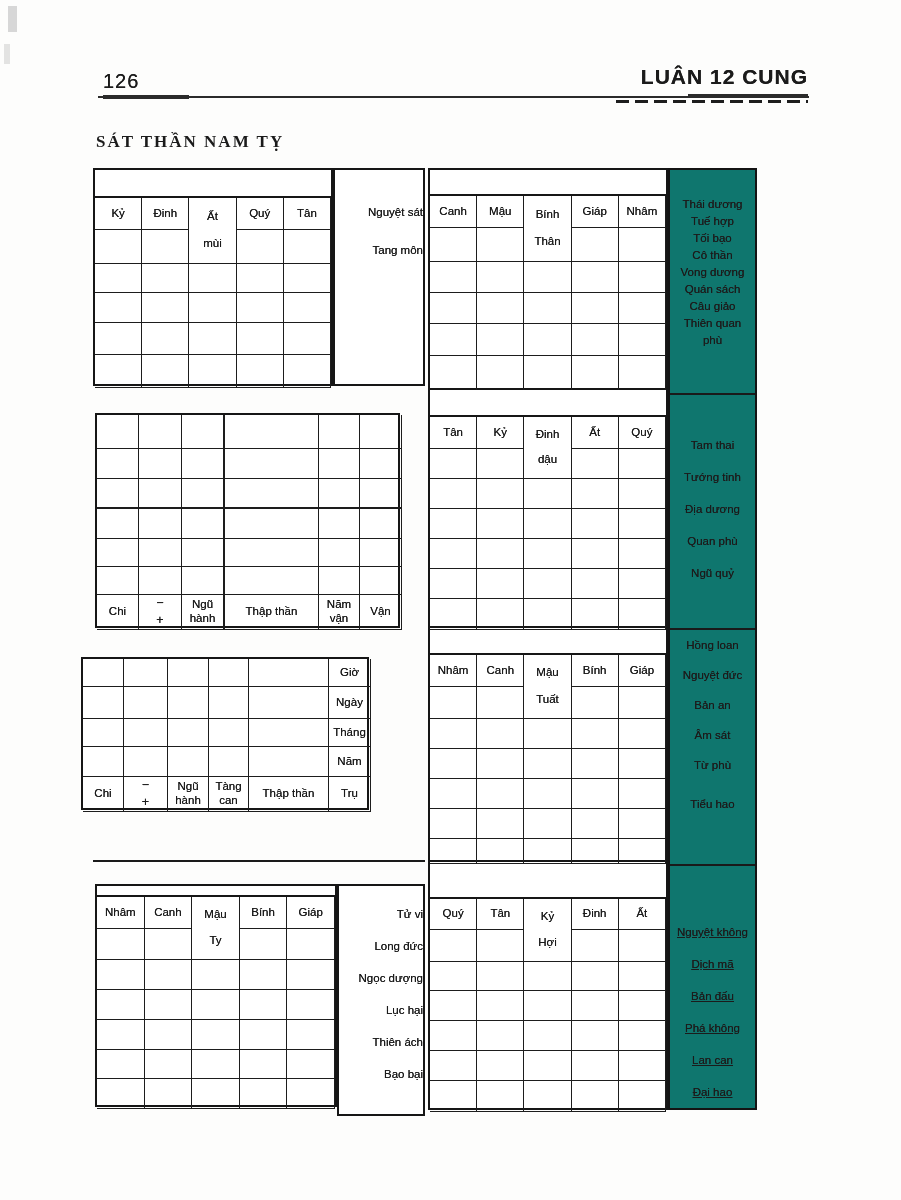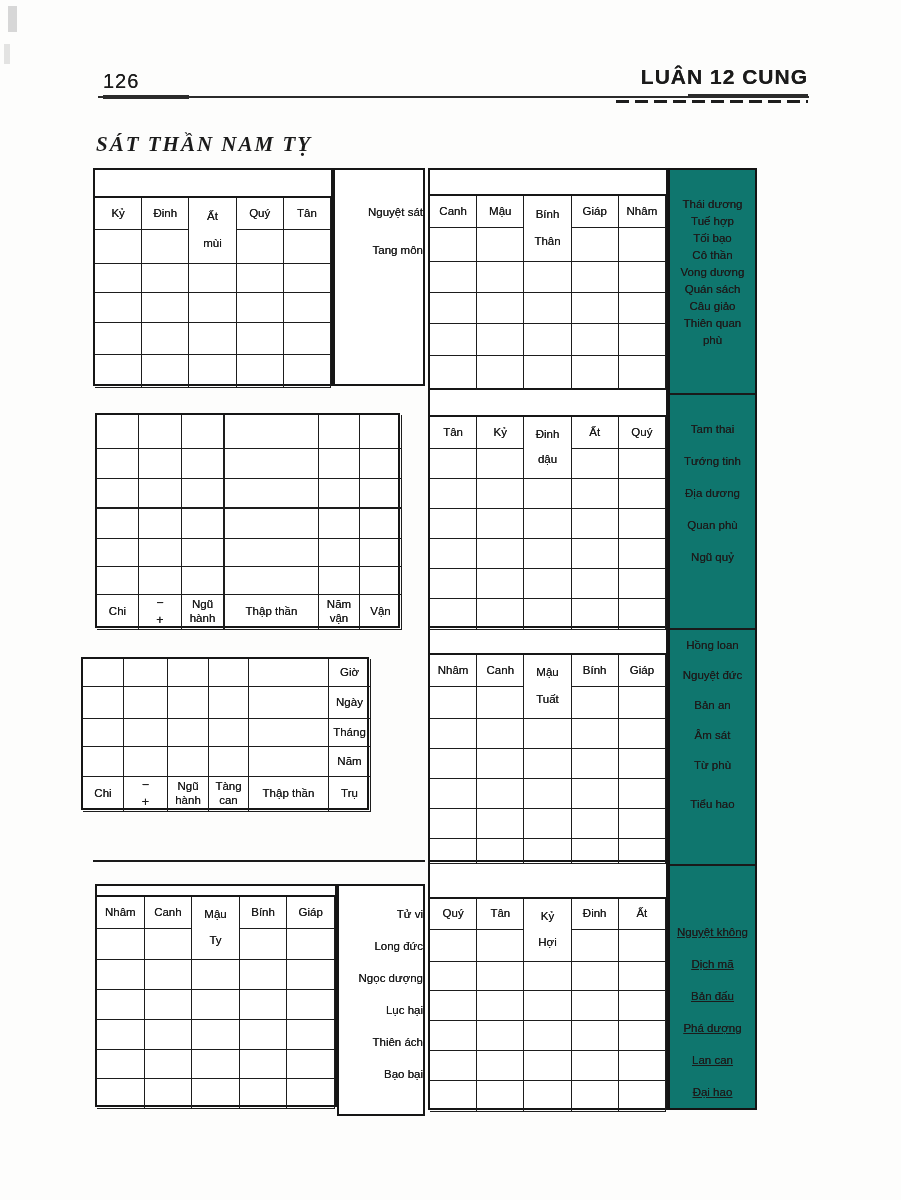--- a/index.html
+++ b/index.html
@@ -10,21 +10,21 @@
     -webkit-font-smoothing:antialiased;
   }
   .abs{position:absolute;box-sizing:border-box;}
   .txt{text-shadow:0 0 .4px #222;letter-spacing:.2px;}
 
   
   .pageno{font-size:20px;letter-spacing:1px;}
   .runtitle{font-size:21px;font-weight:bold;letter-spacing:1px;text-align:right;}
   .rule{background:#2b2b2b;}
   .rule-dash{background:repeating-linear-gradient(90deg,#1d1d1d 0 13px,transparent 13px 19px);}
-  .sectitle{font-family:"Liberation Serif", serif;font-weight:bold;font-size:21px;letter-spacing:2px;font-style:italic;}
+  .sectitle{font-family:"Liberation Serif", serif;font-weight:bold;font-size:17px;letter-spacing:2px;}
 
   
   .grid{
     display:grid;background:#fff;border:2px solid #161616;
   }
   .grid > div{
     border-right:1.5px solid #1d1d1d;border-bottom:1.5px solid #1d1d1d;
     display:flex;align-items:center;justify-content:center;text-align:center;
     font-size:11.5px;line-height:1.2;min-width:0;min-height:0;padding:0 2px;
     text-shadow:0 0 .4px #222;
@@ -47,21 +47,21 @@
   .m1 .lab{line-height:17px;margin-bottom:21px;}
   .m4{padding-top:12px;}
   .m4 .lab{line-height:32px;}
 
   
   .ccol{background:#0f766e;border:2.4px solid #141414;display:flex;flex-direction:column;}
   .cseg{display:flex;flex-direction:column;align-items:center;box-sizing:border-box;}
   .cseg + .cseg{border-top:2px solid #1a1a1a;}
   .cseg .lab{font-size:11.5px;text-shadow:0 0 .4px #222;white-space:nowrap;}
   .cs1{height:224px;padding-top:26px;}  .cs1 .lab{line-height:17px;}
-  .cs2{height:236px;padding-top:18px;}  .cs2 .lab{line-height:32px;}
+  .cs2{height:236px;padding-top:34px;}  .cs2 .lab{line-height:32px;}
   .cs3{height:237px;}  .cs3 .lab{line-height:30px;}
   .cs3 .lab:last-child{margin-top:9px;}
   .cs4{height:245px;padding-top:50px;text-decoration:underline;}  .cs4 .lab{line-height:32px;}
 
   .sep{background:#1a1a1a;}
   .smudge{background:#d7d7d7;}
 </style>
 </head>
 <body>
 
@@ -302,21 +302,21 @@
       <div class="lab">Nguyệt đức</div>
       <div class="lab">Bản an</div>
       <div class="lab">Âm sát</div>
       <div class="lab">Từ phù</div>
       <div class="lab">Tiểu hao</div>
     </div>
   <div class="cseg cs4">
       <div class="lab">Nguyệt không</div>
       <div class="lab">Dịch mã</div>
       <div class="lab">Bản đấu</div>
-      <div class="lab">Phá dượng</div>
+      <div class="lab">Phá không</div>
       <div class="lab">Lan can</div>
       <div class="lab">Đại hao</div>
     </div>
 </div>
 
 <div class="abs grid gL2" style="left:95px;top:413px;width:305px;height:215px;grid-template-columns:42px 43px 43px 94px 41px 42px;grid-template-rows:34px 30px 30px 30px 28px 28px 35px;">
   <div style="grid-area:7/1;">Chi</div>
   <div class="sign" style="grid-area:7/2;">
     <span>−</span>
     <span>+</span>

